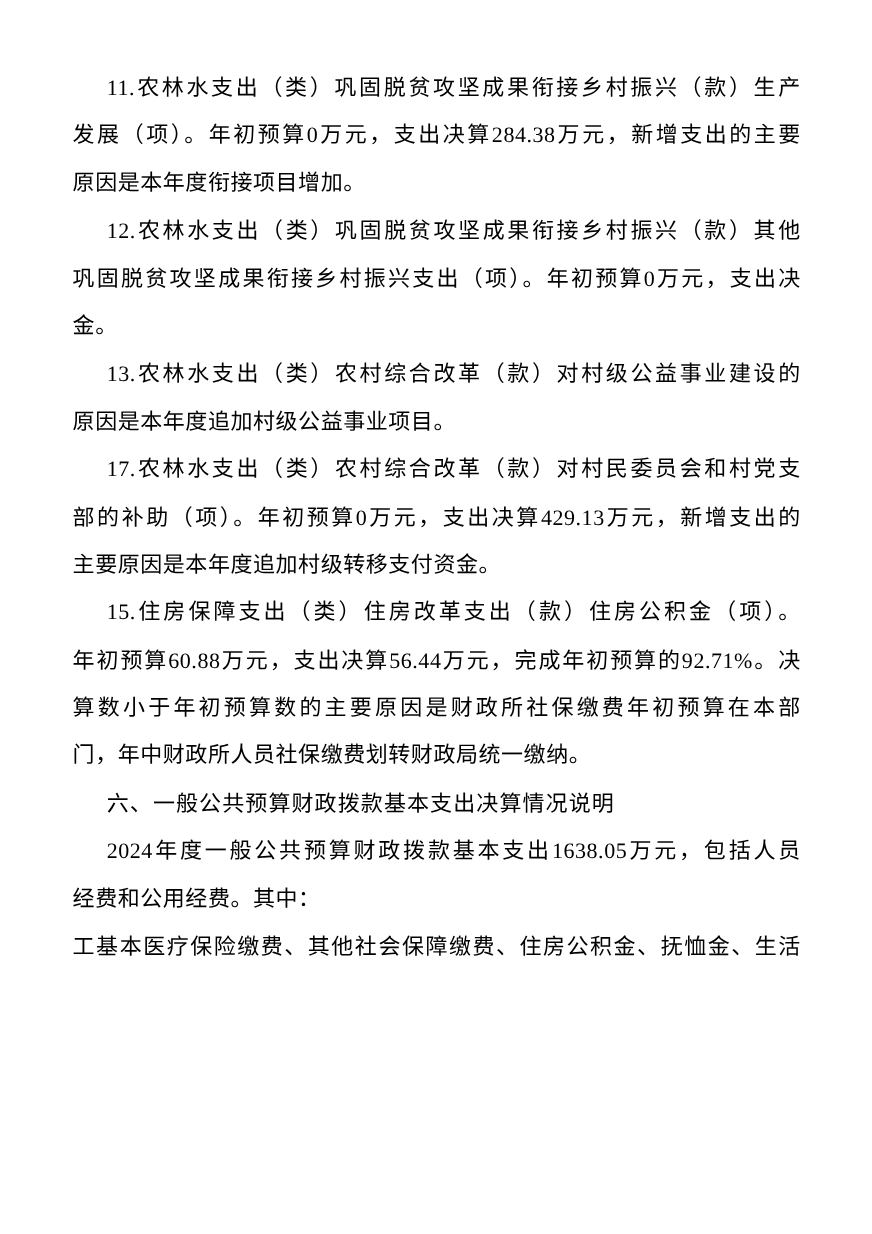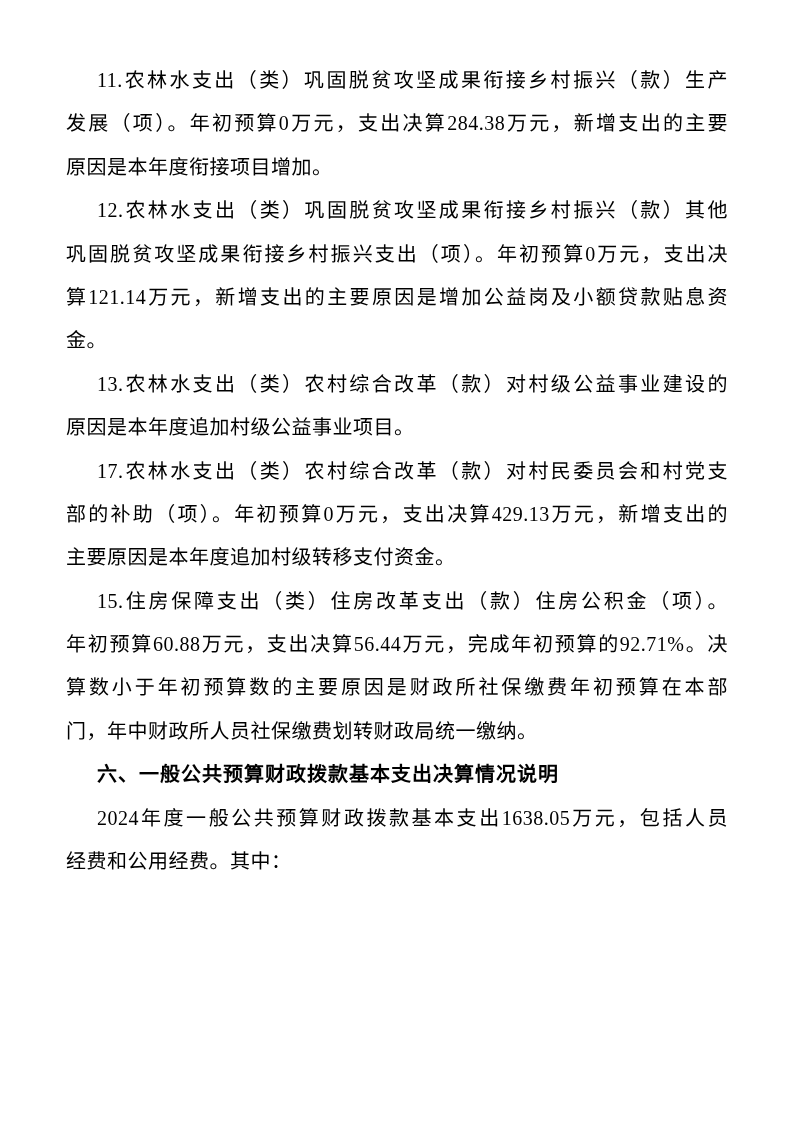--- a/index.html
+++ b/index.html
@@ -32,43 +32,43 @@
     white-space: normal;
     overflow: visible;
   }
   .line.first {
     padding-left: 31px;
   }
   .line.last {
     text-align-last: left;
   }
   .line.heading {
-    font-weight: 700;
+    font-weight: 400;
     text-align-last: left;
     letter-spacing: 1px;
   }
 </style>
 </head>
 <body>
 
 <div class="page">
   <div class="content" id="doc-content">
       <div class="line first">11.农林水支出（类）巩固脱贫攻坚成果衔接乡村振兴（款）生产</div>
       <div class="line">发展（项）。年初预算0万元，支出决算284.38万元，新增支出的主要</div>
       <div class="line last">原因是本年度衔接项目增加。</div>
       <div class="line first">12.农林水支出（类）巩固脱贫攻坚成果衔接乡村振兴（款）其他</div>
       <div class="line">巩固脱贫攻坚成果衔接乡村振兴支出（项）。年初预算0万元，支出决</div>
-      <div class="line">算121.14万元，新增支出的主要原因是增加公益岗及小额贷款贴息资</div>
       <div class="line last">金。</div>
       <div class="line first">13.农林水支出（类）农村综合改革（款）对村级公益事业建设的</div>
       <div class="line last">原因是本年度追加村级公益事业项目。</div>
       <div class="line first">17.农林水支出（类）农村综合改革（款）对村民委员会和村党支</div>
       <div class="line">部的补助（项）。年初预算0万元，支出决算429.13万元，新增支出的</div>
       <div class="line last">主要原因是本年度追加村级转移支付资金。</div>
       <div class="line first">15.住房保障支出（类）住房改革支出（款）住房公积金（项）。</div>
       <div class="line">年初预算60.88万元，支出决算56.44万元，完成年初预算的92.71%。决</div>
       <div class="line">算数小于年初预算数的主要原因是财政所社保缴费年初预算在本部</div>
       <div class="line last">门，年中财政所人员社保缴费划转财政局统一缴纳。</div>
       <div class="line heading first last">六、一般公共预算财政拨款基本支出决算情况说明</div>
       <div class="line first">2024年度一般公共预算财政拨款基本支出1638.05万元，包括人员</div>
       <div class="line last">经费和公用经费。其中：</div>
+      <div class="line">工基本医疗保险缴费、其他社会保障缴费、住房公积金、抚恤金、生活</div>
     </div>
 </div>
 
 </body></html>

